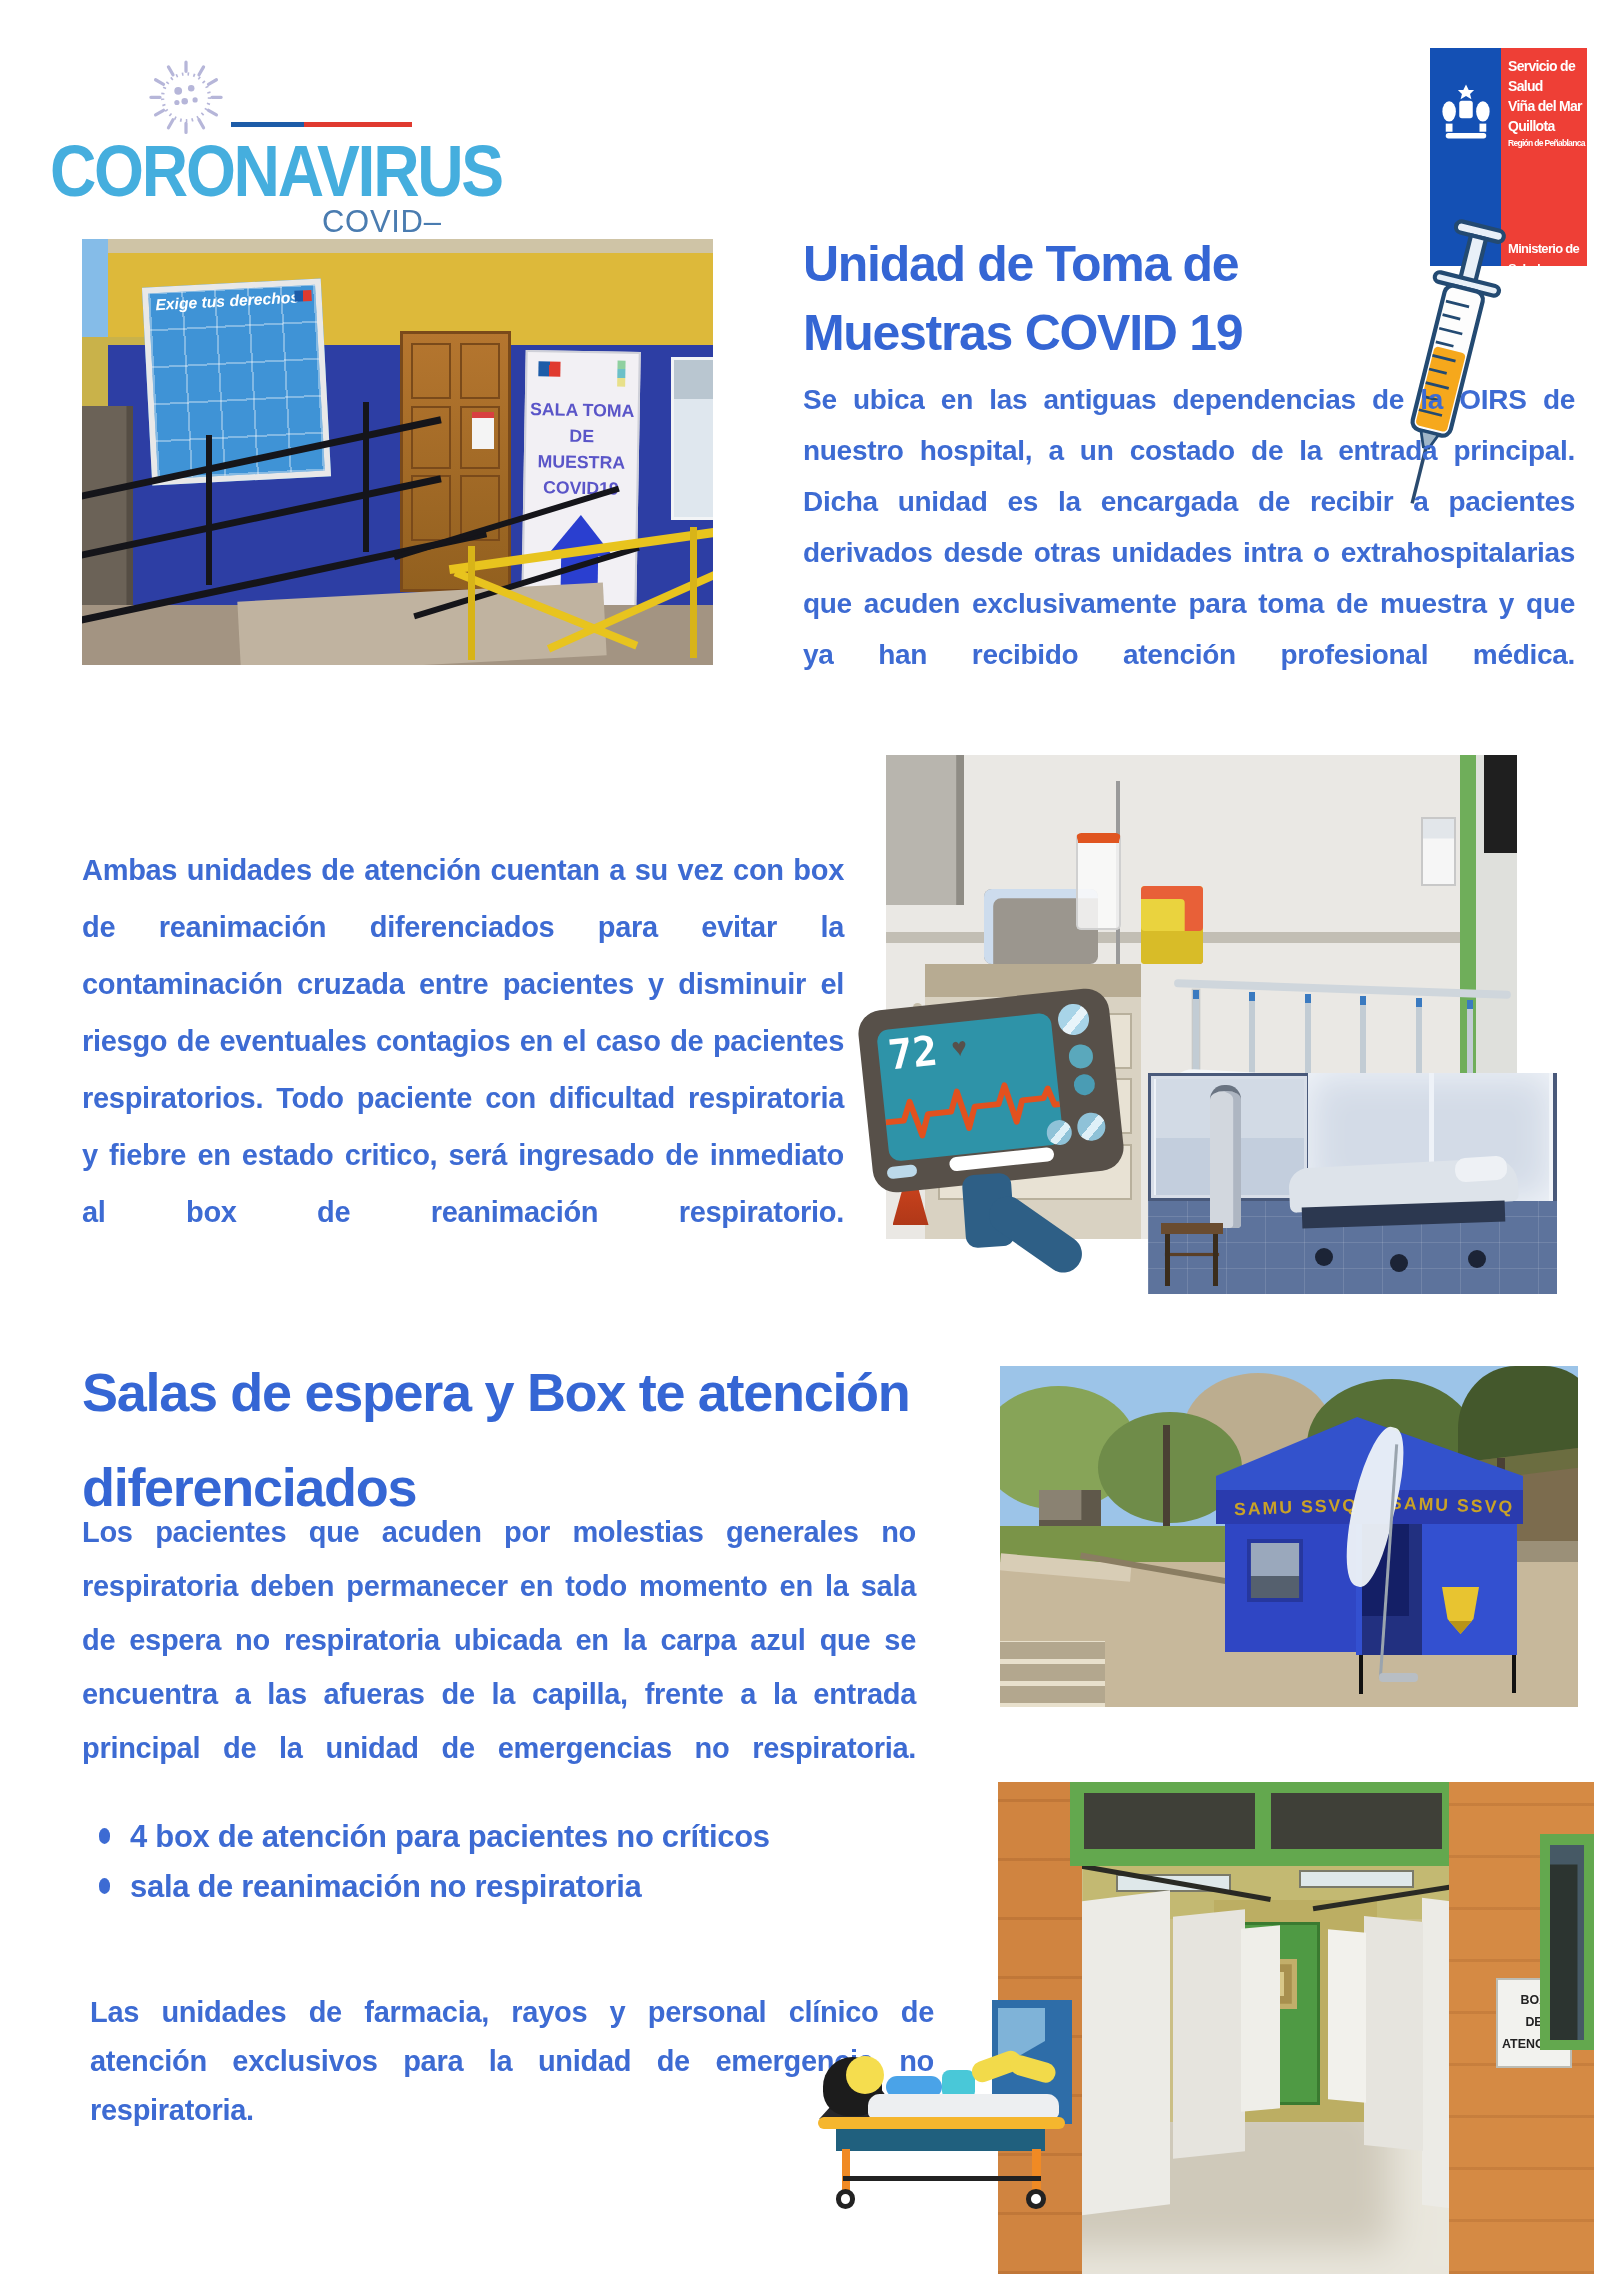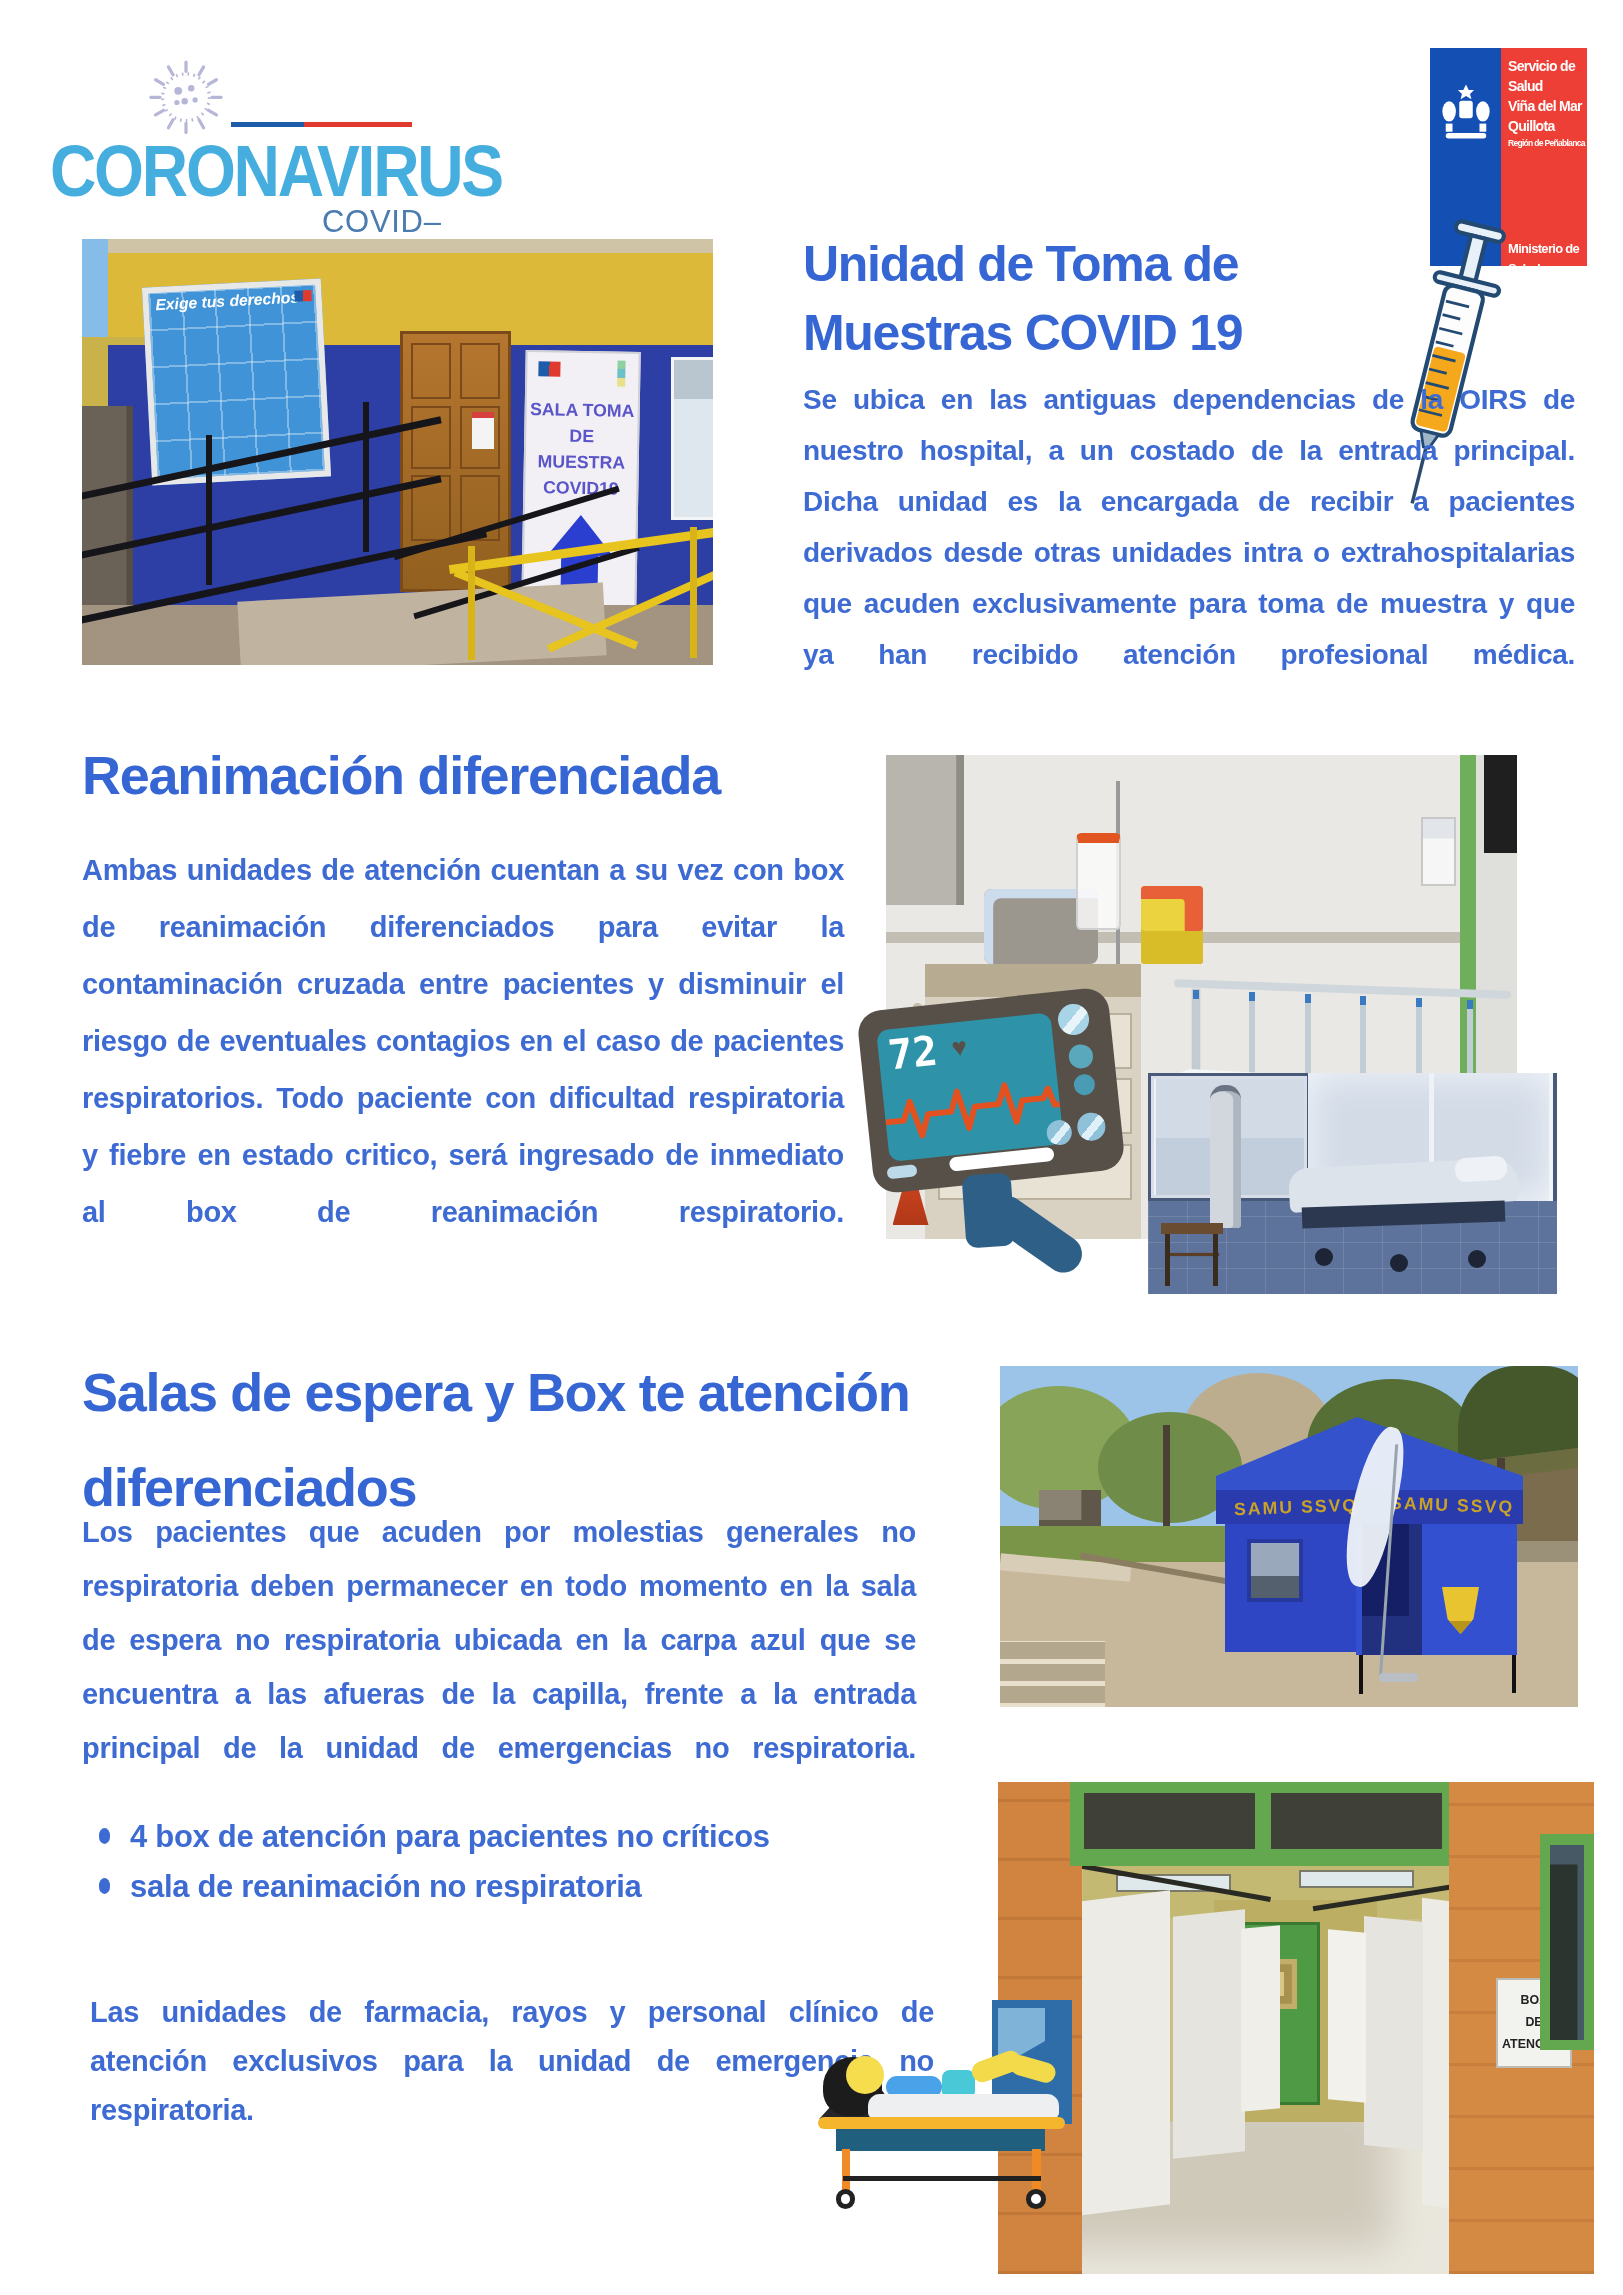--- a/index.html
+++ b/index.html
@@ -138,21 +138,20 @@
       <rect x="52" y="186" width="46" height="116" rx="6" fill="#f6a81c"></rect>
       <path d="M52 120H86M52 140H78M52 160H86M52 180H78M52 200H86M52 220H78M52 240H86M52 260H78M52 280H86" stroke="#234a72" stroke-width="4"></path>
       <polygon points="62,308 88,308 79,330 71,330" fill="#9fb6c8" stroke="#234a72" stroke-width="4"></polygon>
       <line x1="75" y1="330" x2="75" y2="412" stroke="#2a4a6e" stroke-width="5"></line>
     </svg>
   </div>
 
   <h1 class="abs h-title" style="left:803px;top:230px;width:549px;margin:0;font-size:50px;">Unidad de Toma de Muestras COVID 19</h1>
   <p class="abs body-txt" style="left:803px;top:374px;width:772px;margin:0;font-size:28px;line-height:51px;">Se ubica en las antiguas dependencias de la OIRS de nuestro hospital, a un costado de la entrada principal. Dicha unidad es la encargada de recibir a pacientes derivados desde otras unidades intra o extrahospitalarias que acuden exclusivamente para toma de muestra y que ya han recibido atención profesional médica.</p>
 
-  <h2 class="abs h-title" style="left:82px;top:738px;width:785px;margin:0;font-size:54px;">Reanimación diferenciada</h2>
   <p class="abs body-txt" style="left:82px;top:842px;width:762px;margin:0;font-size:29px;line-height:57px;">Ambas unidades de atención cuentan a su vez con box de reanimación diferenciados para evitar la contaminación cruzada entre pacientes y disminuir el riesgo de eventuales contagios en el caso de pacientes respiratorios. Todo paciente con dificultad respiratoria y fiebre en estado critico, será ingresado de inmediato al box de reanimación respiratorio.</p>
 
   <div class="photo" style="left:886px;top:755px;width:631px;height:484px;background:#eae8e4;z-index:1;">
     <i class="abs" style="left:0;top:177px;width:576px;height:10.5px;background:#c2beb4;"></i>
     <i class="abs" style="left:574px;top:0;width:15.7px;height:484px;background:#6fae5a;"></i>
     <i class="abs" style="left:590px;top:0;width:41px;height:484px;background:#dfe0dc;"></i>
     <i class="abs" style="left:598px;top:0;width:33px;height:98px;background:#1f1f1f;"></i>
     <i class="abs" style="left:535px;top:62px;width:31px;height:65px;background:#f6f6f6;border:2px solid #c8c8c8;box-shadow:inset 0 19.6px 0 #e2e6ea;"></i>
     <i class="abs" style="left:0;top:0;width:78px;height:150px;background:#b8b5ae;box-shadow:inset -7.8px 0 0 #8f8c85;"></i>
     <i class="abs" style="left:230px;top:26px;width:3.9px;height:196px;background:#9a9a9a;"></i>

